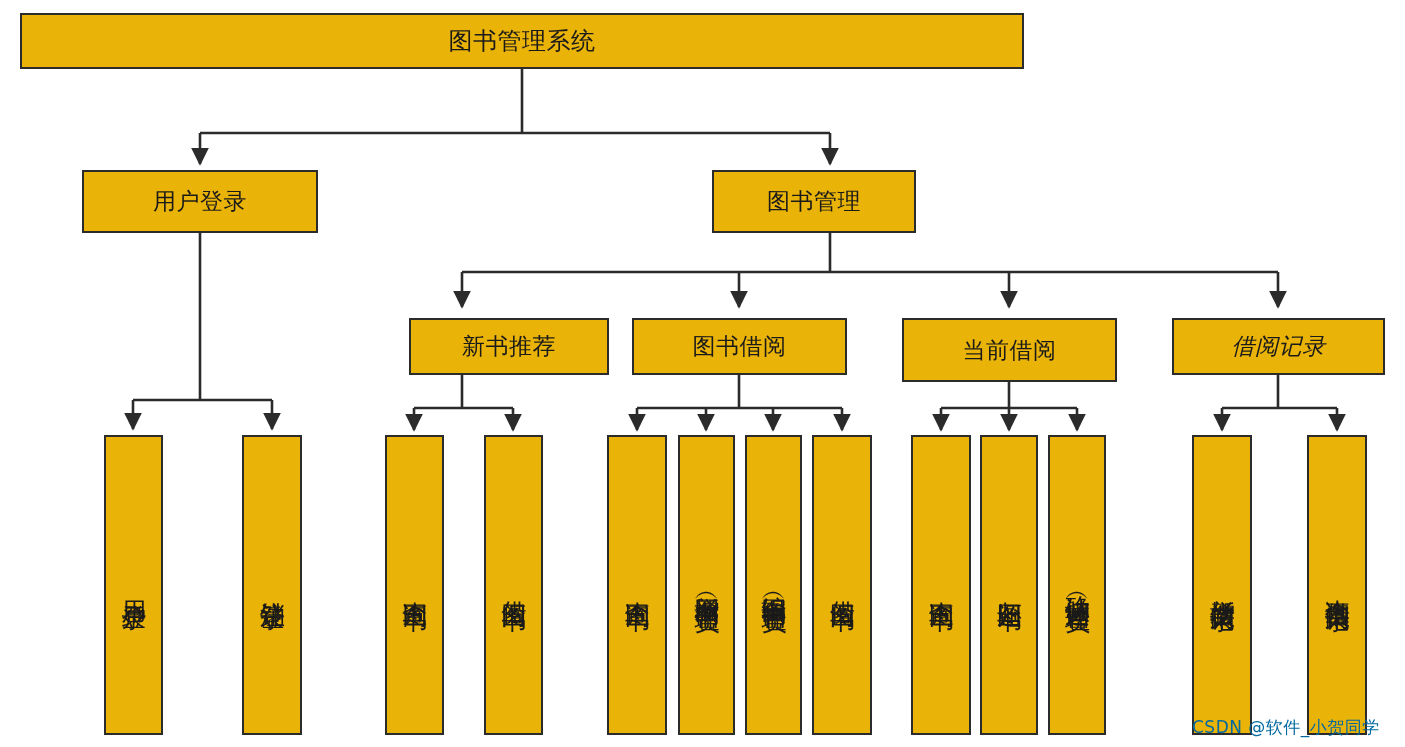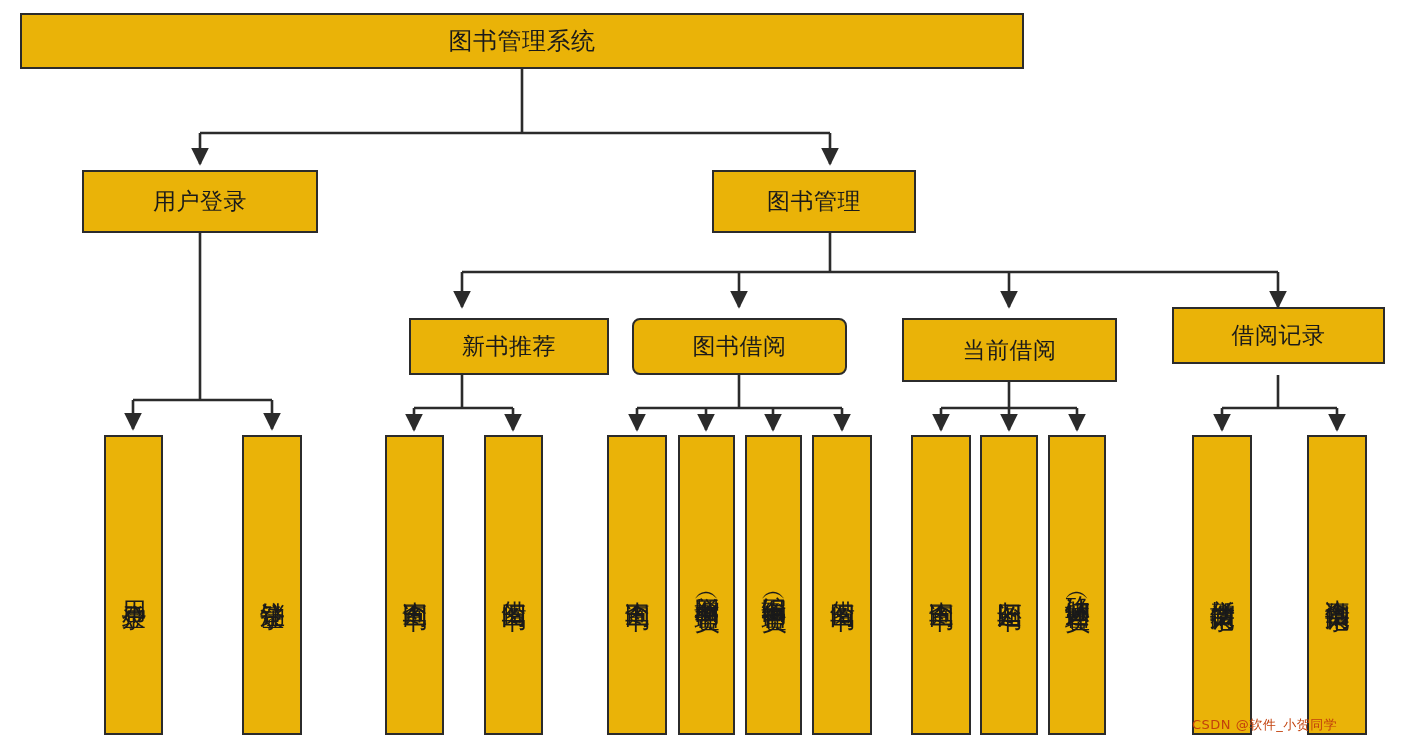--- a/index.html
+++ b/index.html
@@ -59,22 +59,22 @@
   .node.vert .label {
     writing-mode: vertical-rl;
     text-orientation: upright;
     font-size: 25px;
     line-height: 1.12;
     letter-spacing: 2px;
     white-space: nowrap;
   }
   .watermark {
     position: absolute;
-    font-size: 13px;
-    color: #c2410c;
+    font-size: 17px;
+    color: #0369a1;
     letter-spacing: 0.5px;
     white-space: nowrap;
     user-select: none;
   }
 </style>
 </head>
 <body>
 
 <div id="canvas">
 
@@ -137,29 +137,29 @@
   </div>
 
   <div class="node horiz" style="left:712px; top:170px; width:204px; height:63px;">
     <span class="label">图书管理</span>
   </div>
 
   <div class="node horiz" style="left:362px; top:318px; width:200px; height:57px;margin-left:47px;">
     <span class="label">新书推荐</span>
   </div>
 
-  <div class="node horiz" style="left:632px; top:318px; width:215px; height:57px;border-radius:8px;">
+  <div class="node horiz" style="left:632px; top:318px; width:215px; height:57px;">
     <span class="label">图书借阅</span>
   </div>
 
   <div class="node horiz" style="left:902px; top:318px; width:215px; height:64px;">
     <span class="label">当前借阅</span>
   </div>
 
-  <div class="node horiz" style="left:1172px; top:307px; width:213px; height:57px;">
+  <div class="node horiz" style="left:1172px; top:318px; width:213px; height:57px;font-style:italic;">
     <span class="label">借阅记录</span>
   </div>
 
   <div class="node vert" style="left:104px; top:435px; width:59px; height:300px;">
     <span class="label">用户登录</span>
   </div>
   <div class="node vert" style="left:242px; top:435px; width:60px; height:300px;">
     <span class="label">注销登录</span>
   </div>
 

